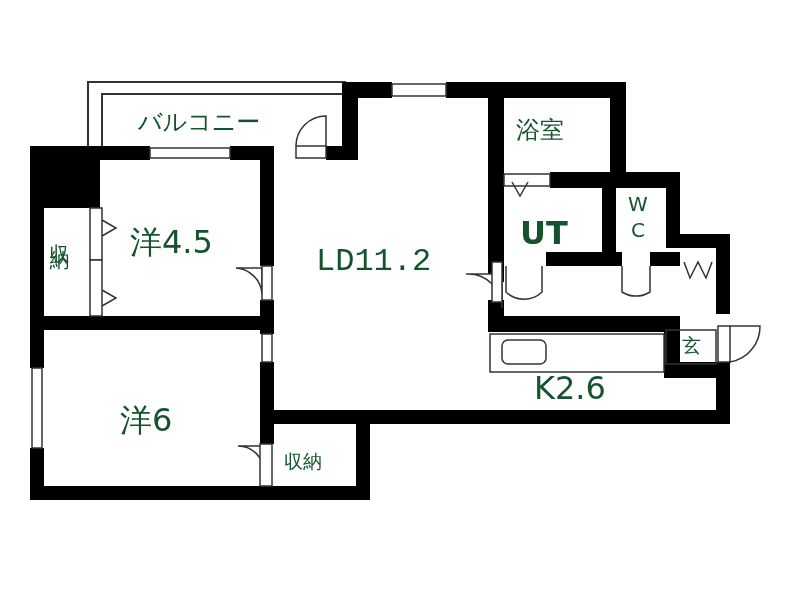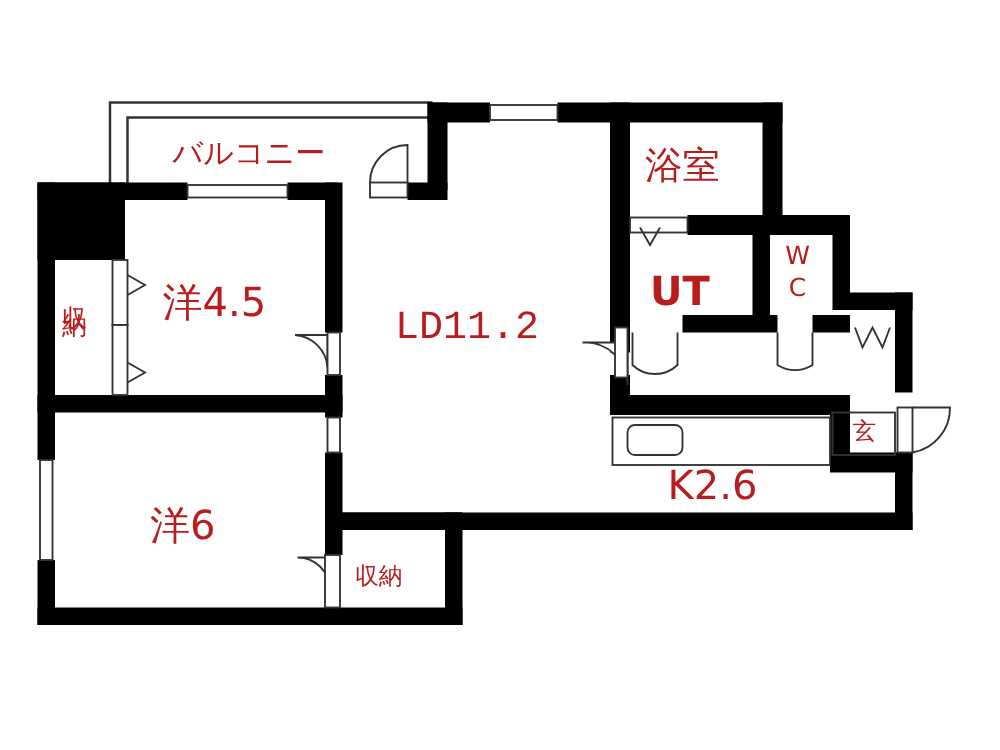--- a/index.html
+++ b/index.html
@@ -1,18 +1,18 @@
 <!DOCTYPE html>
 <html><head>
 <meta charset="utf-8">
 <style>
   html, body { margin:0; padding:0; background:#ffffff; }
   body { width:800px; height:600px; position:relative; overflow:hidden; font-family:"DejaVu Sans", sans-serif; }
   #plan { position:absolute; left:0; top:0; width:800px; height:600px; }
-  .lbl { position:absolute; color:#b91c1c; white-space:nowrap; line-height:1; }
+  .lbl { position:absolute; color:#14532d; white-space:nowrap; line-height:1; }
   .lbl.big { font-size:32px; }
   .lbl.mid { font-size:30px; }
   .lbl.sm { font-size:19px; }
   .lbl.vert { writing-mode:vertical-rl; font-size:20px; letter-spacing:6px; }
 </style>
 </head>
 <body>
 
 <svg id="plan" viewBox="0 0 800 600" xmlns="http://www.w3.org/2000/svg">
 
@@ -110,17 +110,17 @@
     <rect x="666" y="330" width="50" height="34"></rect>
   </g>
 </svg>
 
 <div class="lbl mid" style="left:138px;top:110px;font-size:24px;">バルコニー</div>
 <div class="lbl big" style="left:130px;top:226px;text-align:right;">洋4.5</div>
 <div class="lbl vert" style="left:50px;top:228px;">収納</div>
 <div class="lbl big" style="left:120px;top:404px;">洋6</div>
 <div class="lbl sm" style="left:284px;top:452px;">収納</div>
 <div class="lbl big" style="left:316px;top:246px;font-family:Liberation Mono, monospace;">LD11.2</div>
-<div class="lbl mid" style="left:516px;top:118px;font-size:30px;">浴室</div>
+<div class="lbl mid" style="left:516px;top:118px;font-size:24px;">浴室</div>
 <div class="lbl big" style="left:520px;top:217px;font-weight:bold;">UT</div>
 <div class="lbl vert" style="left:628px;top:192px;font-size:20px;letter-spacing:2px;writing-mode:vertical-rl;text-orientation:upright;">WC</div>
 <div class="lbl big" style="left:534px;top:372px;">K2.6</div>
 <div class="lbl sm" style="left:682px;top:336px;">玄</div>
 
 </body></html>

